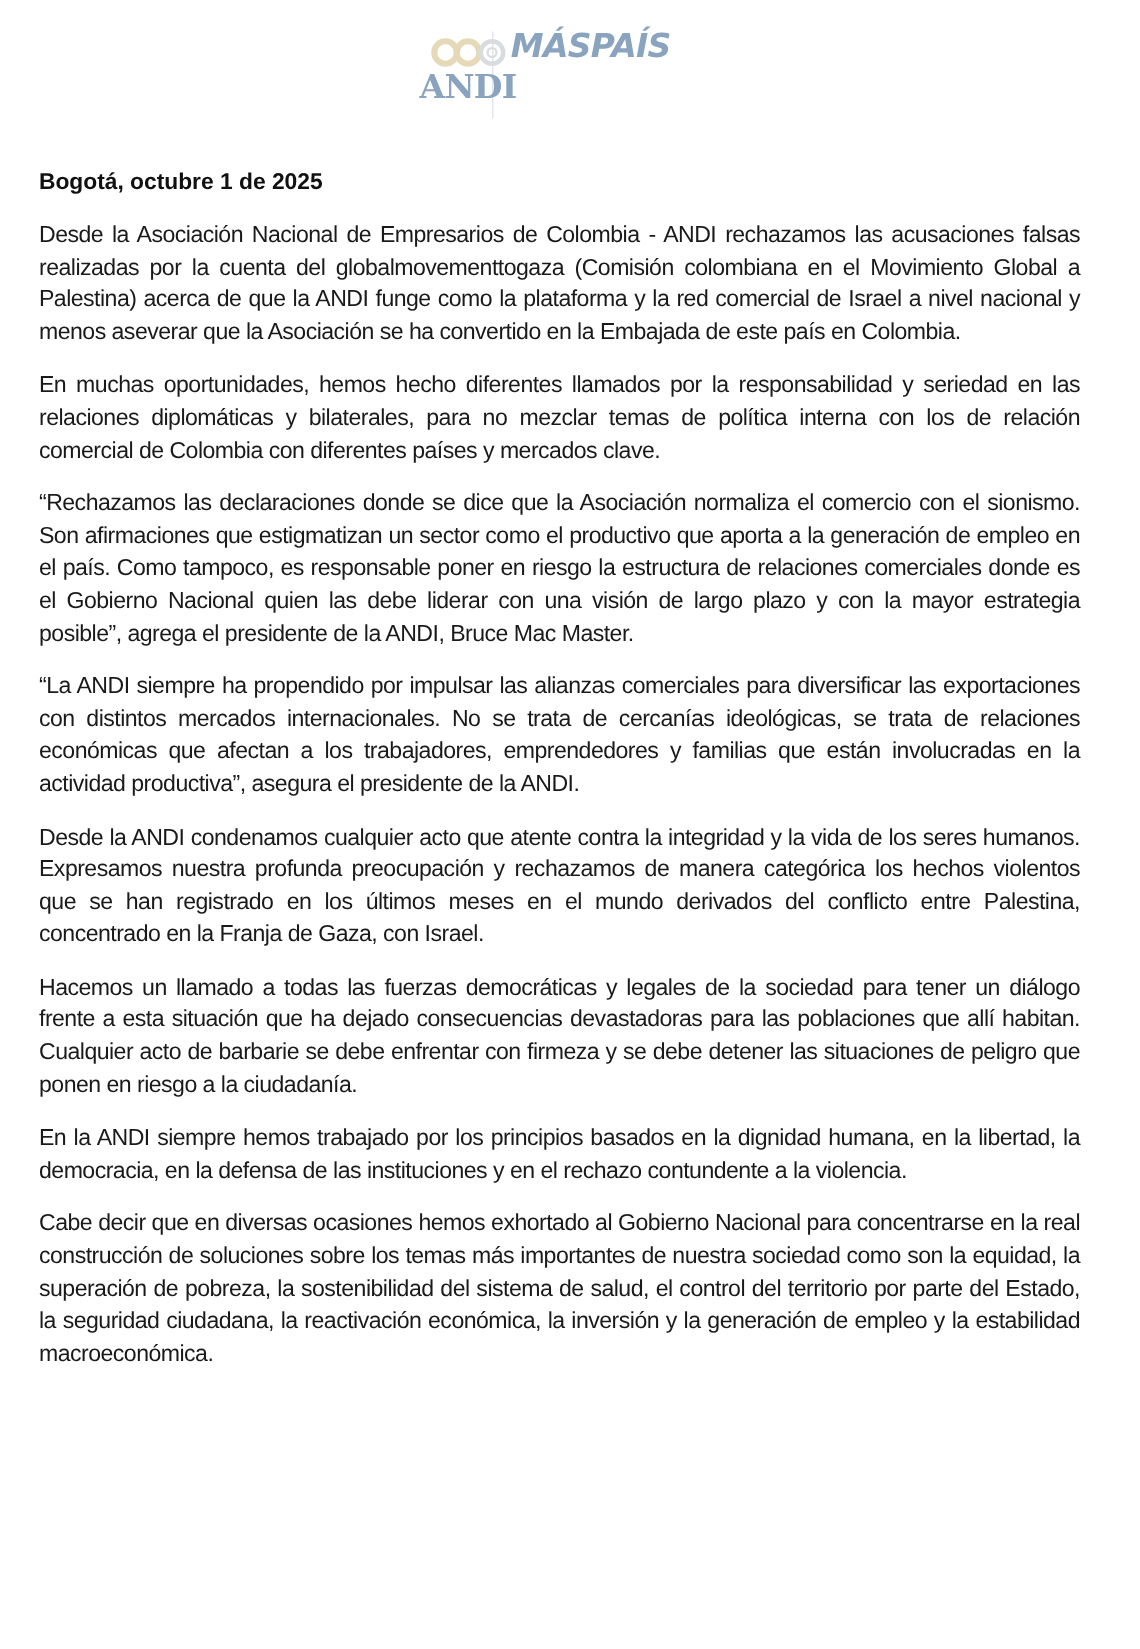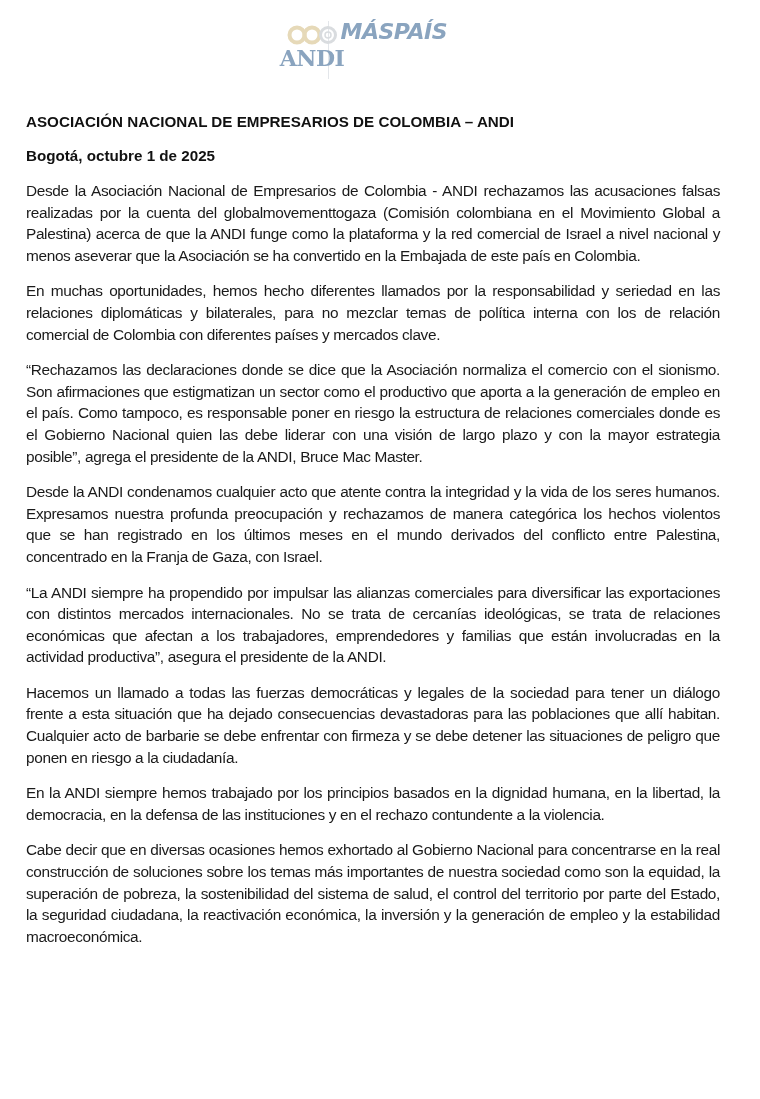--- a/index.html
+++ b/index.html
@@ -124,26 +124,25 @@
       <div class="logo-andi-text">ANDI</div>
     </div>
     <div class="logo-divider"></div>
     <div class="logo-maspais">
       <span>MÁS</span>
       <span>PAÍS</span>
     </div>
   </div>
 
   <div class="content">
-    <div class="heading">ASOCIACIÓN NACIONAL DE EMPRESARIOS DE COLOMBIA – ANDI</div>
     <div class="heading date">Bogotá, octubre 1 de 2025</div>
 
     <p class="para">Desde la Asociación Nacional de Empresarios de Colombia - ANDI rechazamos las acusaciones falsas realizadas por la cuenta del globalmovementtogaza (Comisión colombiana en el Movimiento Global a Palestina) acerca de que la ANDI funge como la plataforma y la red comercial de Israel a nivel nacional y menos aseverar que la Asociación se ha convertido en la Embajada de este país en Colombia.</p>
     <p class="para">En muchas oportunidades, hemos hecho diferentes llamados por la responsabilidad y seriedad en las relaciones diplomáticas y bilaterales, para no mezclar temas de política interna con los de relación comercial de Colombia con diferentes países y mercados clave.</p>
     <p class="para">“Rechazamos las declaraciones donde se dice que la Asociación normaliza el comercio con el sionismo. Son afirmaciones que estigmatizan un sector como el productivo que aporta a la generación de empleo en el país. Como tampoco, es responsable poner en riesgo la estructura de relaciones comerciales donde es el Gobierno Nacional quien las debe liderar con una visión de largo plazo y con la mayor estrategia posible”, agrega el presidente de la ANDI, Bruce Mac Master.</p>
+    <p class="para">“La ANDI siempre ha propendido por impulsar las alianzas comerciales para diversificar las exportaciones con distintos mercados internacionales. No se trata de cercanías ideológicas, se trata de relaciones económicas que afectan a los trabajadores, emprendedores y familias que están involucradas en la actividad productiva”, asegura el presidente de la ANDI.</p>
     <p class="para">Desde la ANDI condenamos cualquier acto que atente contra la integridad y la vida de los seres humanos. Expresamos nuestra profunda preocupación y rechazamos de manera categórica los hechos violentos que se han registrado en los últimos meses en el mundo derivados del conflicto entre Palestina, concentrado en la Franja de Gaza, con Israel.</p>
-    <p class="para">“La ANDI siempre ha propendido por impulsar las alianzas comerciales para diversificar las exportaciones con distintos mercados internacionales. No se trata de cercanías ideológicas, se trata de relaciones económicas que afectan a los trabajadores, emprendedores y familias que están involucradas en la actividad productiva”, asegura el presidente de la ANDI.</p>
     <p class="para">Hacemos un llamado a todas las fuerzas democráticas y legales de la sociedad para tener un diálogo frente a esta situación que ha dejado consecuencias devastadoras para las poblaciones que allí habitan. Cualquier acto de barbarie se debe enfrentar con firmeza y se debe detener las situaciones de peligro que ponen en riesgo a la ciudadanía.</p>
     <p class="para">En la ANDI siempre hemos trabajado por los principios basados en la dignidad humana, en la libertad, la democracia, en la defensa de las instituciones y en el rechazo contundente a la violencia.</p>
     <p class="para">Cabe decir que en diversas ocasiones hemos exhortado al Gobierno Nacional para concentrarse en la real construcción de soluciones sobre los temas más importantes de nuestra sociedad como son la equidad, la superación de pobreza, la sostenibilidad del sistema de salud, el control del territorio por parte del Estado, la seguridad ciudadana, la reactivación económica, la inversión y la generación de empleo y la estabilidad macroeconómica.</p>
   </div>
 
 </div>
 
 </body></html>

